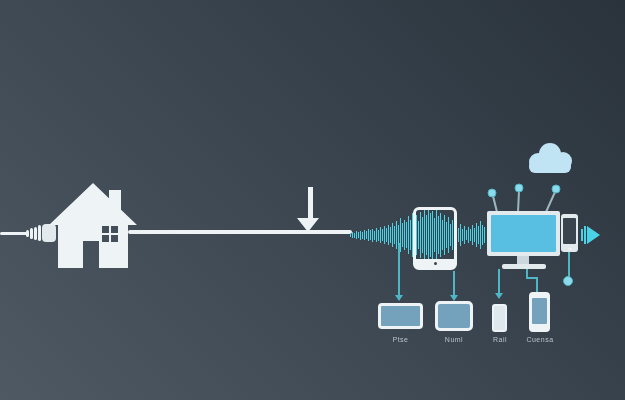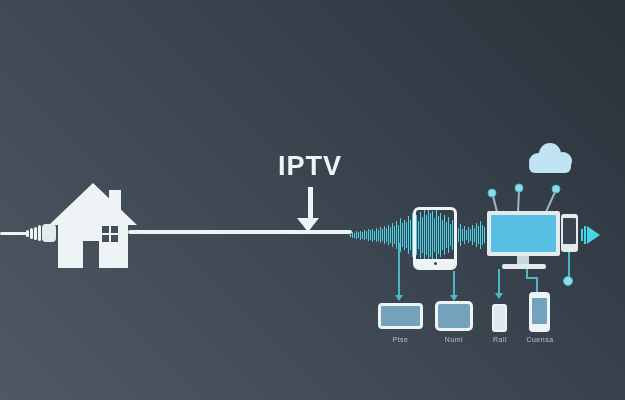--- a/index.html
+++ b/index.html
@@ -110,21 +110,20 @@
   <svg class="abs" style="left:48px;top:180px;z-index:2;" width="90" height="90" viewBox="0 0 90 90">
     <rect x="61" y="10" width="12" height="22" fill="var(--white_icon)"></rect>
     <path fill="var(--white_icon)" fill-rule="evenodd" d="M45,3 L89,45 L80,45 L80,88 L10,88 L10,45 L1,45 Z
          M35,61 h16 v27 h-16 Z
          M54,46 h7 v7 h-7 Z  M63,46 h7 v7 h-7 Z
          M54,55 h7 v7 h-7 Z  M63,55 h7 v7 h-7 Z"></path>
   </svg>
 
   <div class="abs cable" style="left:128px;top:230px;width:224px;height:4px;z-index:1;"></div>
 
-  <div class="abs" id="iptv-label">IPTV</div>
   <div class="abs big-arrow-stem"></div>
   <div class="abs big-arrow-head"></div>
 
   <div class="abs" id="waveform">
       <div class="wbar" style="height: 4px;"></div>
       <div class="wbar" style="height: 6px;"></div>
       <div class="wbar" style="height: 5px;"></div>
       <div class="wbar" style="height: 8px;"></div>
       <div class="wbar" style="height: 6px;"></div>
       <div class="wbar" style="height: 9px;"></div>

